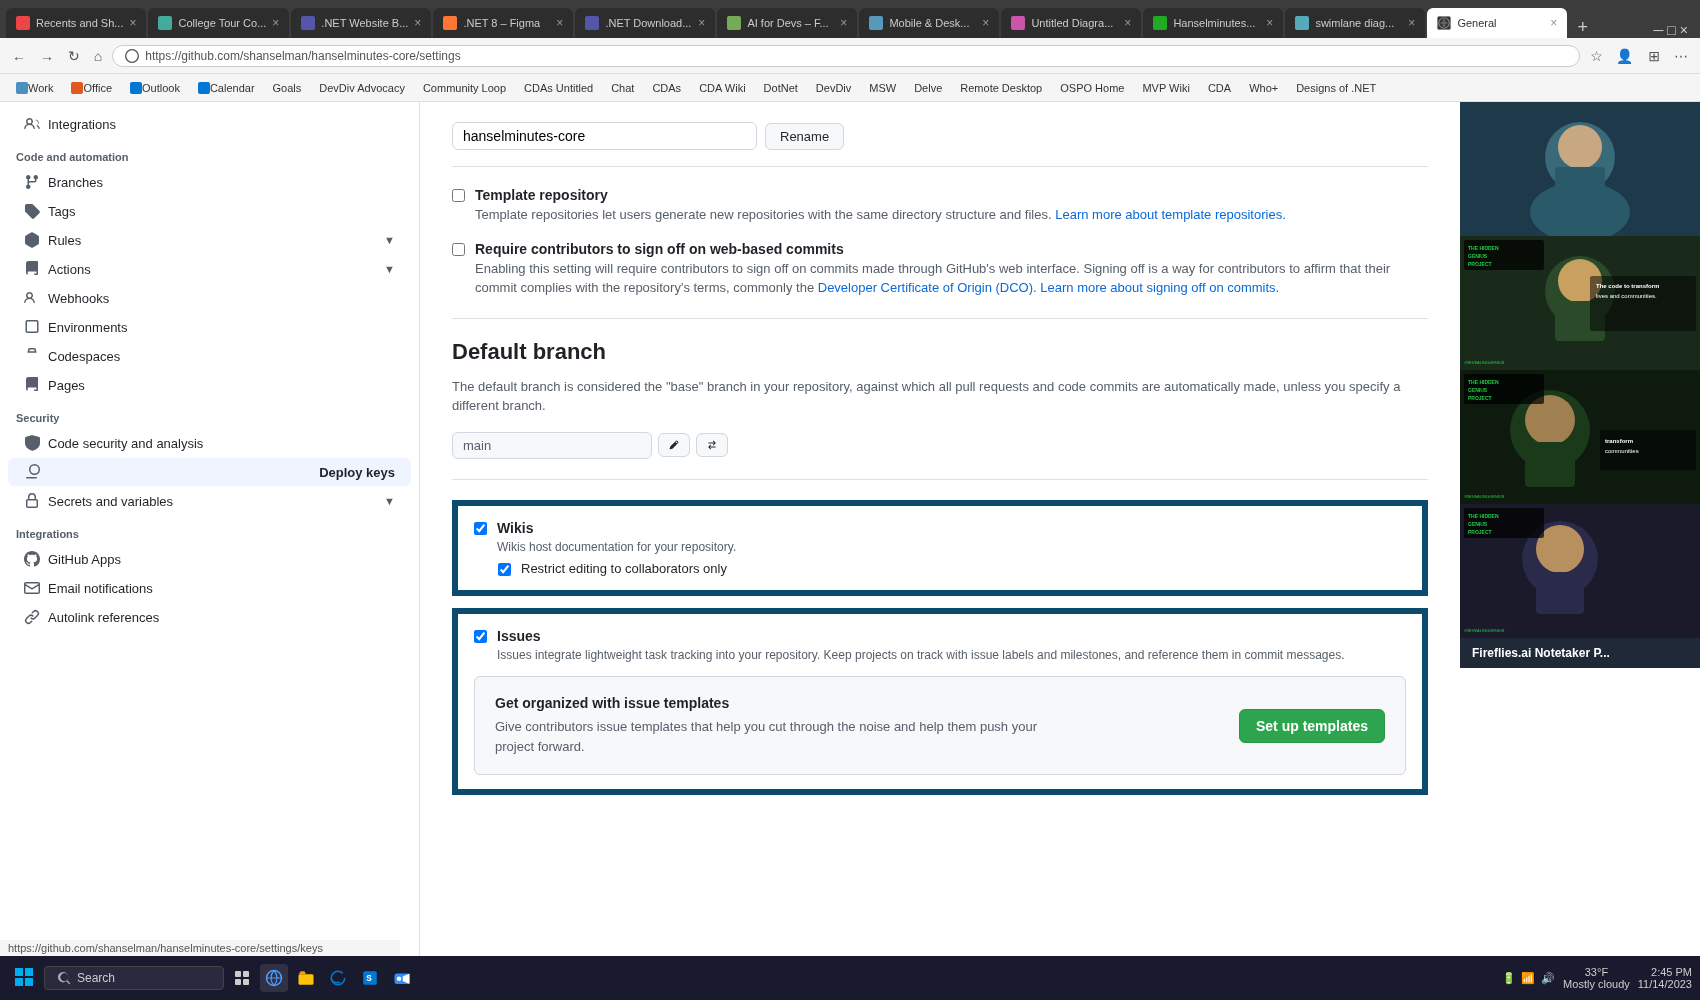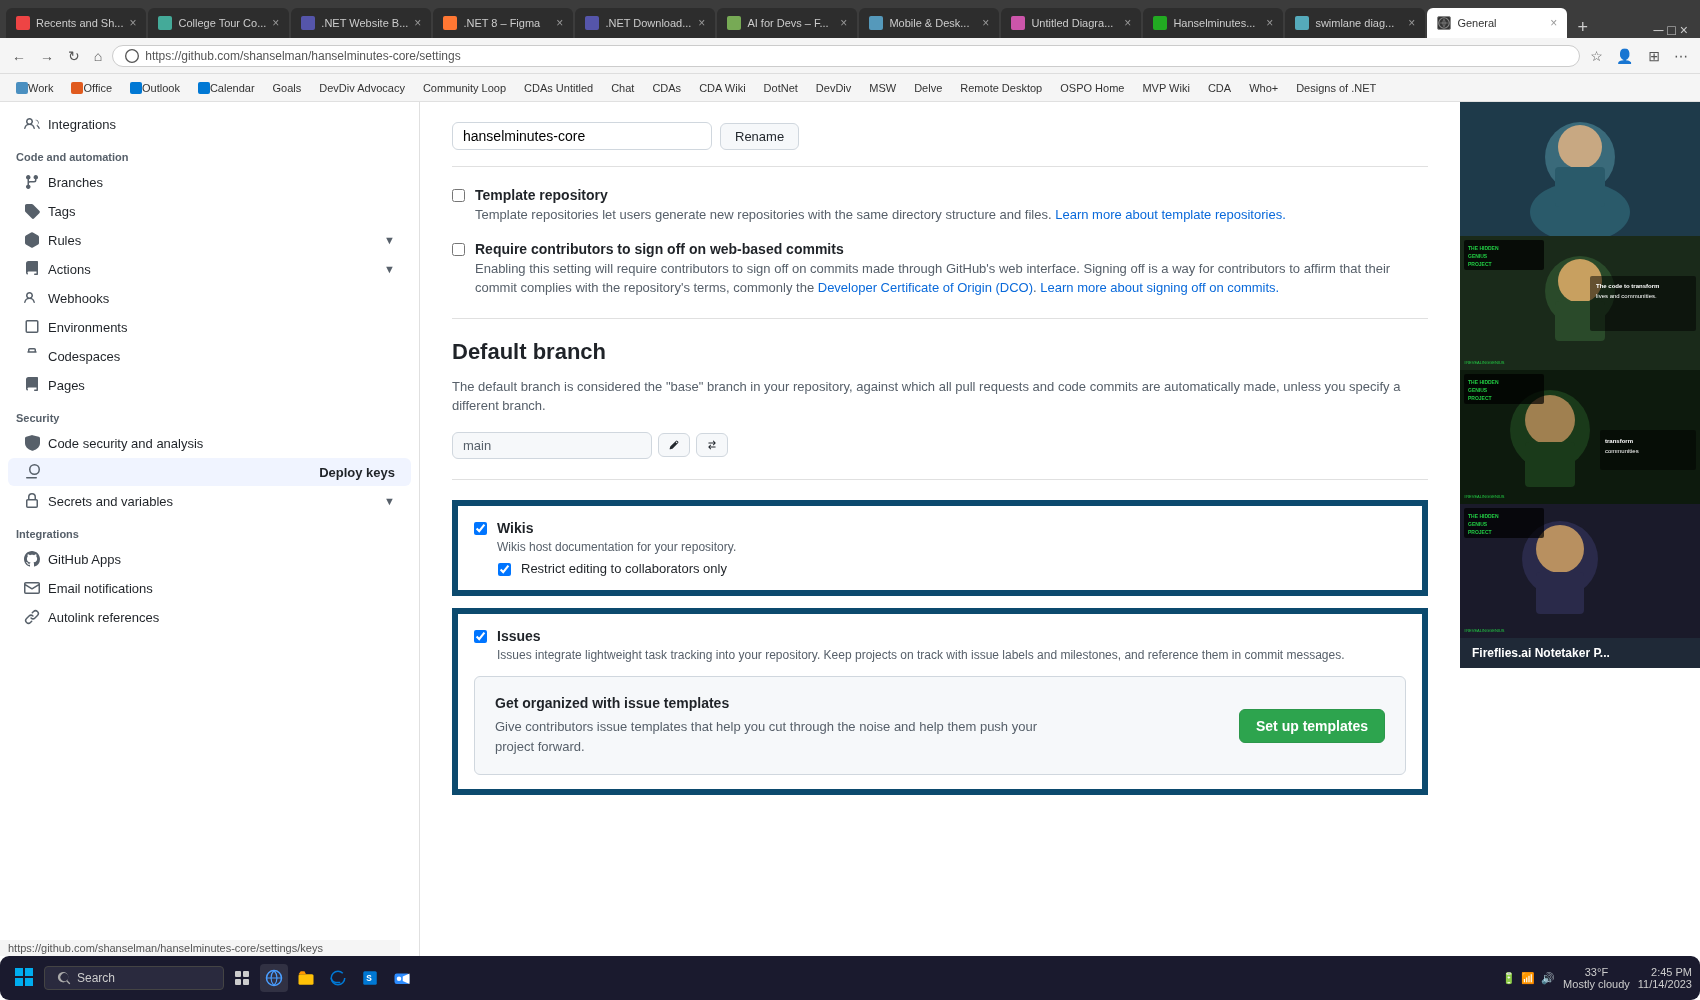--- a/index.html
+++ b/index.html
@@ -47,40 +47,40 @@
     .section-header { font-size: 22px; font-weight: 600; margin-bottom: 12px; color: #1f2328; }
     .description { font-size: 13px; color: #57606a; line-height: 1.5; margin-bottom: 16px; }
     .link { color: #0969da; text-decoration: none; }
 
     .checkbox-row { display: flex; align-items: flex-start; gap: 10px; margin-bottom: 16px; }
     .checkbox-row input[type="checkbox"] { margin-top: 2px; cursor: pointer; }
     .checkbox-label { font-weight: 600; font-size: 14px; margin-bottom: 2px; }
     .checkbox-desc { font-size: 13px; color: #57606a; line-height: 1.5; }
 
     .repo-name-row { display: flex; align-items: center; gap: 8px; margin-bottom: 20px; padding-bottom: 16px; border-bottom: 1px solid #e0e0e0; }
-    .repo-name-input { border: 1px solid #d0d7de; border-radius: 6px; padding: 5px 10px; font-size: 14px; width: 260px; }
+    .repo-name-input { border: 1px solid #d0d7de; border-radius: 6px; padding: 5px 10px; font-size: 14px; width: 305px; }
     .rename-btn { background: #f6f8fa; border: 1px solid #d0d7de; border-radius: 6px; padding: 5px 14px; font-size: 13px; cursor: pointer; color: #24292f; }
 
     .branch-input-row { display: flex; align-items: center; gap: 6px; margin-top: 16px; }
     .branch-input { border: 1px solid #d0d7de; border-radius: 6px; padding: 5px 10px; font-size: 13px; width: 200px; color: #57606a; background: #f6f8fa; }
     .branch-btn { background: #f6f8fa; border: 1px solid #d0d7de; border-radius: 6px; padding: 5px 10px; font-size: 13px; cursor: pointer; color: #24292f; width: 32px; display: flex; align-items: center; justify-content: center; }
 
     .features-box { border: 6px solid #0c4a6e; border-radius: 0; padding: 14px 16px; margin-bottom: 12px; }
     .feature-title { font-weight: 600; font-size: 14px; margin-bottom: 3px; }
     .feature-desc { font-size: 12px; color: #57606a; line-height: 1.4; }
 
     .issue-templates-box { border: 1px solid #d0d7de; border-radius: 6px; padding: 18px 20px; margin-top: 12px; display: flex; align-items: center; justify-content: space-between; background: #f6f8fa; }
     .issue-templates-text h4 { font-size: 14px; font-weight: 600; margin-bottom: 6px; color: #1f2328; }
     .issue-templates-text p { font-size: 13px; color: #57606a; line-height: 1.5; max-width: 560px; }
     .setup-btn { background: #2da44e; border: 1px solid #2c974b; color: #fff; border-radius: 6px; padding: 8px 16px; font-size: 14px; font-weight: 600; cursor: pointer; white-space: nowrap; }
 
     .divider { border: none; border-top: 1px solid #e0e0e0; margin: 20px 0; }
 
     
-    .taskbar { width: 1700px; height: 44px; background: #1a1a2e; display: flex; align-items: center; padding: 0 8px; gap: 4px; position: absolute; bottom: 0; left: 0; border-radius: 9px; }
+    .taskbar { width: 1700px; height: 44px; background: #1a1a2e; display: flex; align-items: center; padding: 0 8px; gap: 4px; position: absolute; bottom: 0; left: 0; }
     .taskbar-start { background: none; border: none; cursor: pointer; }
     .taskbar-search { display: flex; align-items: center; background: #2a2a3e; border: 1px solid #444; border-radius: 4px; padding: 4px 12px; gap: 6px; color: #ccc; font-size: 12px; min-width: 180px; }
     .taskbar-icon { width: 28px; height: 28px; display: flex; align-items: center; justify-content: center; border-radius: 4px; cursor: pointer; }
     .taskbar-right { margin-left: auto; display: flex; align-items: center; gap: 8px; color: #ccc; font-size: 11px; }
     .sys-tray { display: flex; align-items: center; gap: 6px; }
 
     
     .status-bar { position: absolute; bottom: 44px; left: 0; width: 400px; padding: 2px 8px; font-size: 11px; color: #555; background: #f5f5f5; }
 
     

